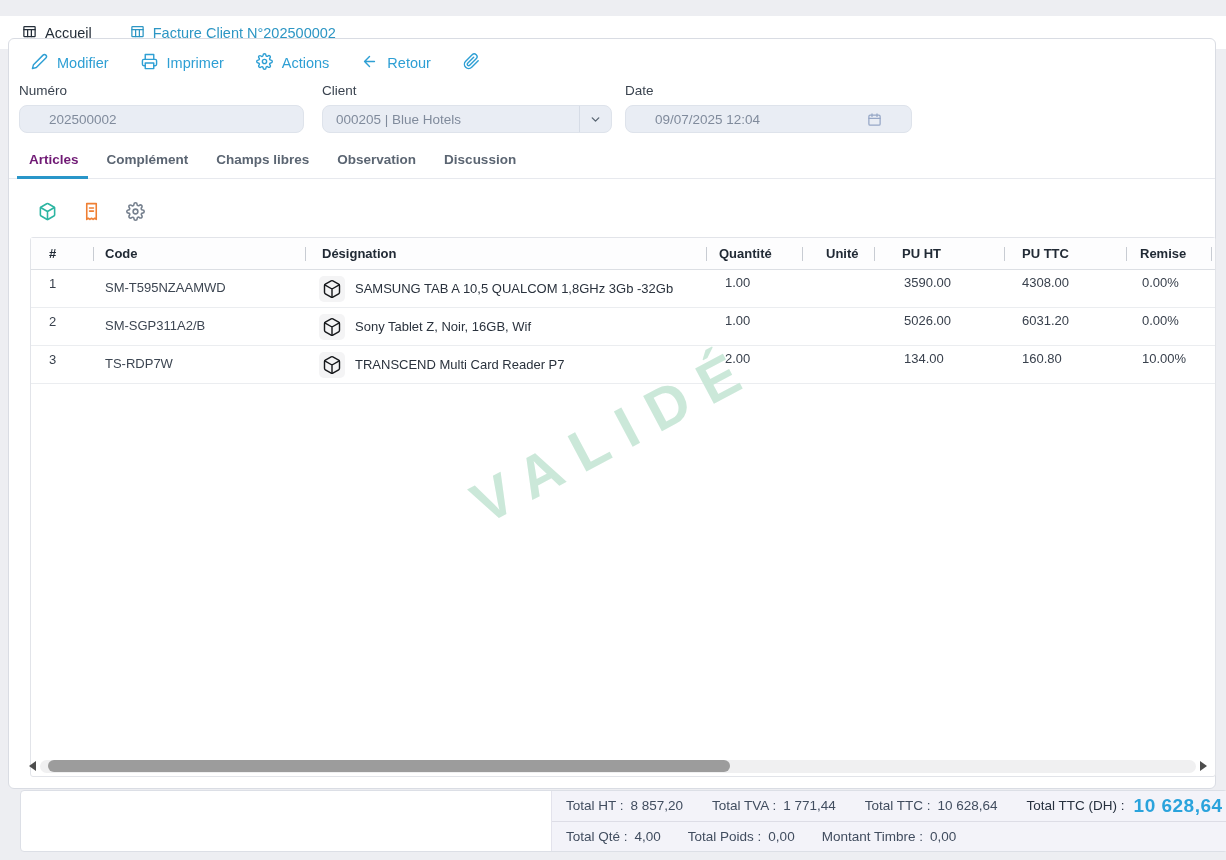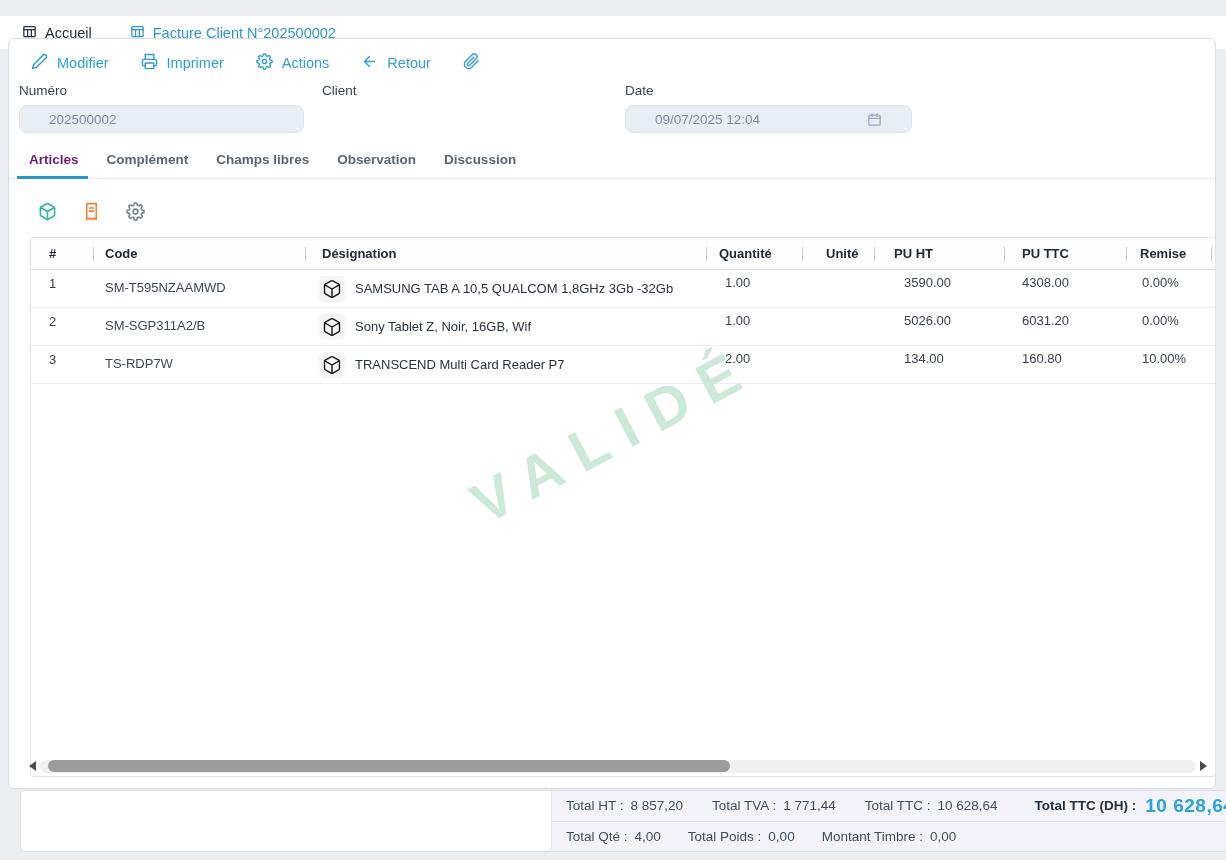--- a/index.html
+++ b/index.html
@@ -48,21 +48,21 @@
   .gt-gear { color:#76808e; }
 
   
   .grid { position:absolute; left:21px; top:198px; width:1186px; height:540px; border:1px solid #e2e4e9; border-radius:3px; background:#fff; }
   .g-header, .g-row { display:grid; grid-template-columns:62px 212px 401px 96px 72px 130px 122px 1fr; }
   .g-header { height:32px; align-items:center; font-size:13px; font-weight:700; color:#212a35; border-bottom:1px solid #dcdfe4; background:#fdfdfe; }
   .hc { position:relative; height:100%; display:flex; align-items:center; cursor:pointer; }
   .hc.sep::before { content:""; position:absolute; left:0; top:50%; transform:translateY(-50%); width:1px; height:14px; background:#c8ccd3; }
   .hc.last::after { content:""; position:absolute; right:3px; top:50%; transform:translateY(-50%); width:1px; height:14px; background:#c8ccd3; }
   .h1{padding-left:18px}.h2{padding-left:12px}.h3{padding-left:17px}.h4{padding-left:13px}
-  .h5{padding-left:24px}.h6{padding-left:20px}.h7{padding-left:18px}.h8{padding-left:14px}
+  .h5{padding-left:24px}.h6{padding-left:28px}.h7{padding-left:18px}.h8{padding-left:14px}
   .g-row { height:38px; border-bottom:1px solid #ebedf0; font-size:13px; color:#39414d; cursor:pointer; background:#fff; }
   .c-num  { padding:6px 0 0 18px; }
   .c-code { padding:10px 0 0 12px; color:#3d4652; }
   .c-des  { display:flex; align-items:center; gap:10px; padding-left:14px; color:#2a323d; }
   .cubebox { width:26px; height:26px; background:#f4f4f5; border-radius:5px; display:flex; align-items:center; justify-content:center; flex:0 0 auto; color:#17191c; }
   .cubebox svg { width:20px; height:20px; }
   .c-qty  { padding:5px 0 0 19px; }
   .c-pht  { padding:5px 0 0 30px; }
   .c-pttc { padding:5px 0 0 18px; }
   .c-rem  { padding:5px 0 0 16px; }
@@ -79,21 +79,21 @@
 
   
   .footer { position:absolute; left:20px; top:790px; width:1208px; height:62px; background:#fff; border:1px solid #dcdfe6; border-radius:4px; }
   .totals { position:absolute; right:0; top:0; bottom:0; width:676px; background:#f3f3f9; border-left:1px solid #e3e3ec; display:flex; flex-direction:column; }
   .trow { flex:1; display:flex; align-items:center; padding-left:14px; font-size:13.5px; color:#414d5f; }
   .trow1 { border-bottom:1px solid #dddde6; gap:29px; }
   .trow2 { gap:27px; }
   .titem { white-space:nowrap; }
   .tval { margin-left:7px; }
   .grand { display:flex; align-items:center; }
-  .grand-label { font-weight:700; color:#27313f;margin-left:8px; }
+  .grand-label { font-weight:400; color:#27313f; }
   .grand-value { font-weight:700; color:#2aa3dc; font-size:19px; margin-left:9px; letter-spacing:0.5px; }
 </style>
 </head>
 <body>
 
 <div class="screen">
 
   <div class="topbar">
     <div class="toptab">
       <span><svg viewBox="0 0 24 24" fill="none" stroke="currentColor" stroke-width="2" stroke-linecap="round" stroke-linejoin="round">
@@ -149,20 +149,28 @@
     </div>
 
     <div class="field f-numero">
       <span class="flabel">Numéro</span>
       <div class="input">
         <span>202500002</span>
       </div>
     </div>
     <div class="field f-client">
       <span class="flabel">Client</span>
+      <div class="input select">
+        <span class="selval">000205 | Blue Hotels</span>
+        <span class="chev">
+            <svg viewBox="0 0 24 24" fill="none" stroke="currentColor" stroke-width="2.5" stroke-linecap="round" stroke-linejoin="round">
+              <polyline points="6 9 12 15 18 9"></polyline>
+            </svg>
+          </span>
+      </div>
     </div>
     <div class="field f-date">
       <span class="flabel">Date</span>
       <div class="input">
         <span>09/07/2025 12:04</span>
         <span class="cal">
             <svg viewBox="0 0 24 24" fill="none" stroke="currentColor" stroke-width="2" stroke-linecap="round" stroke-linejoin="round">
               <rect x="3" y="5" width="18" height="16" rx="2"></rect>
               <path d="M8 3v4M16 3v4M3 10h18"></path>
             </svg>

